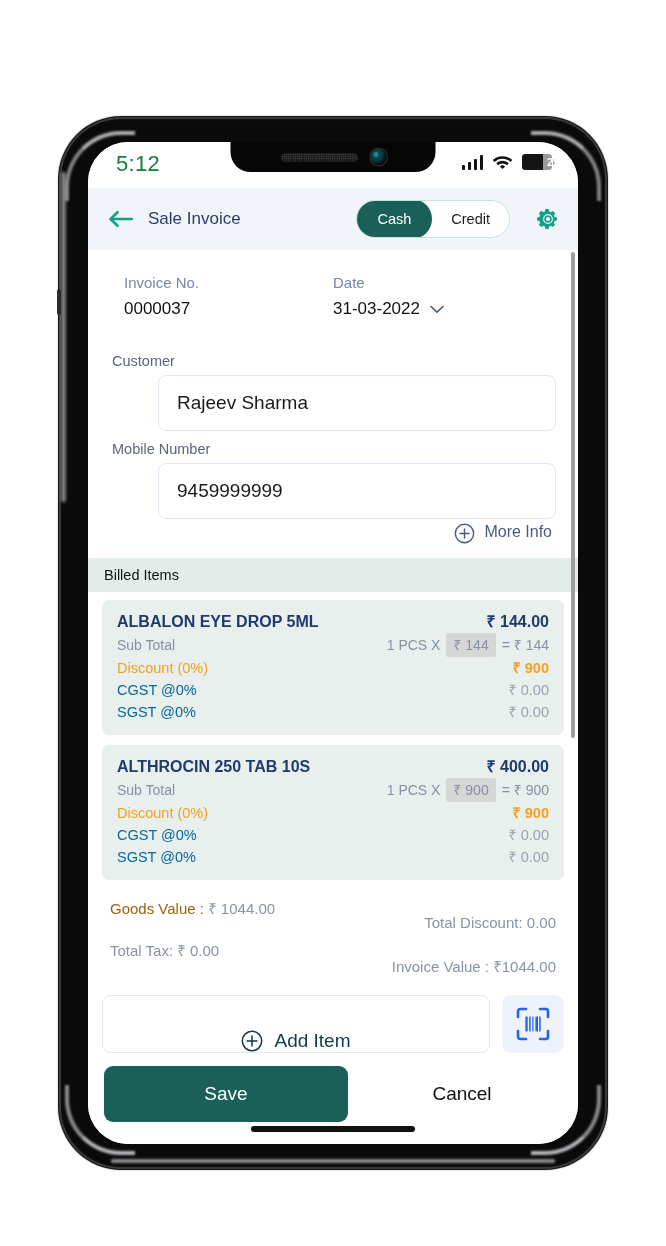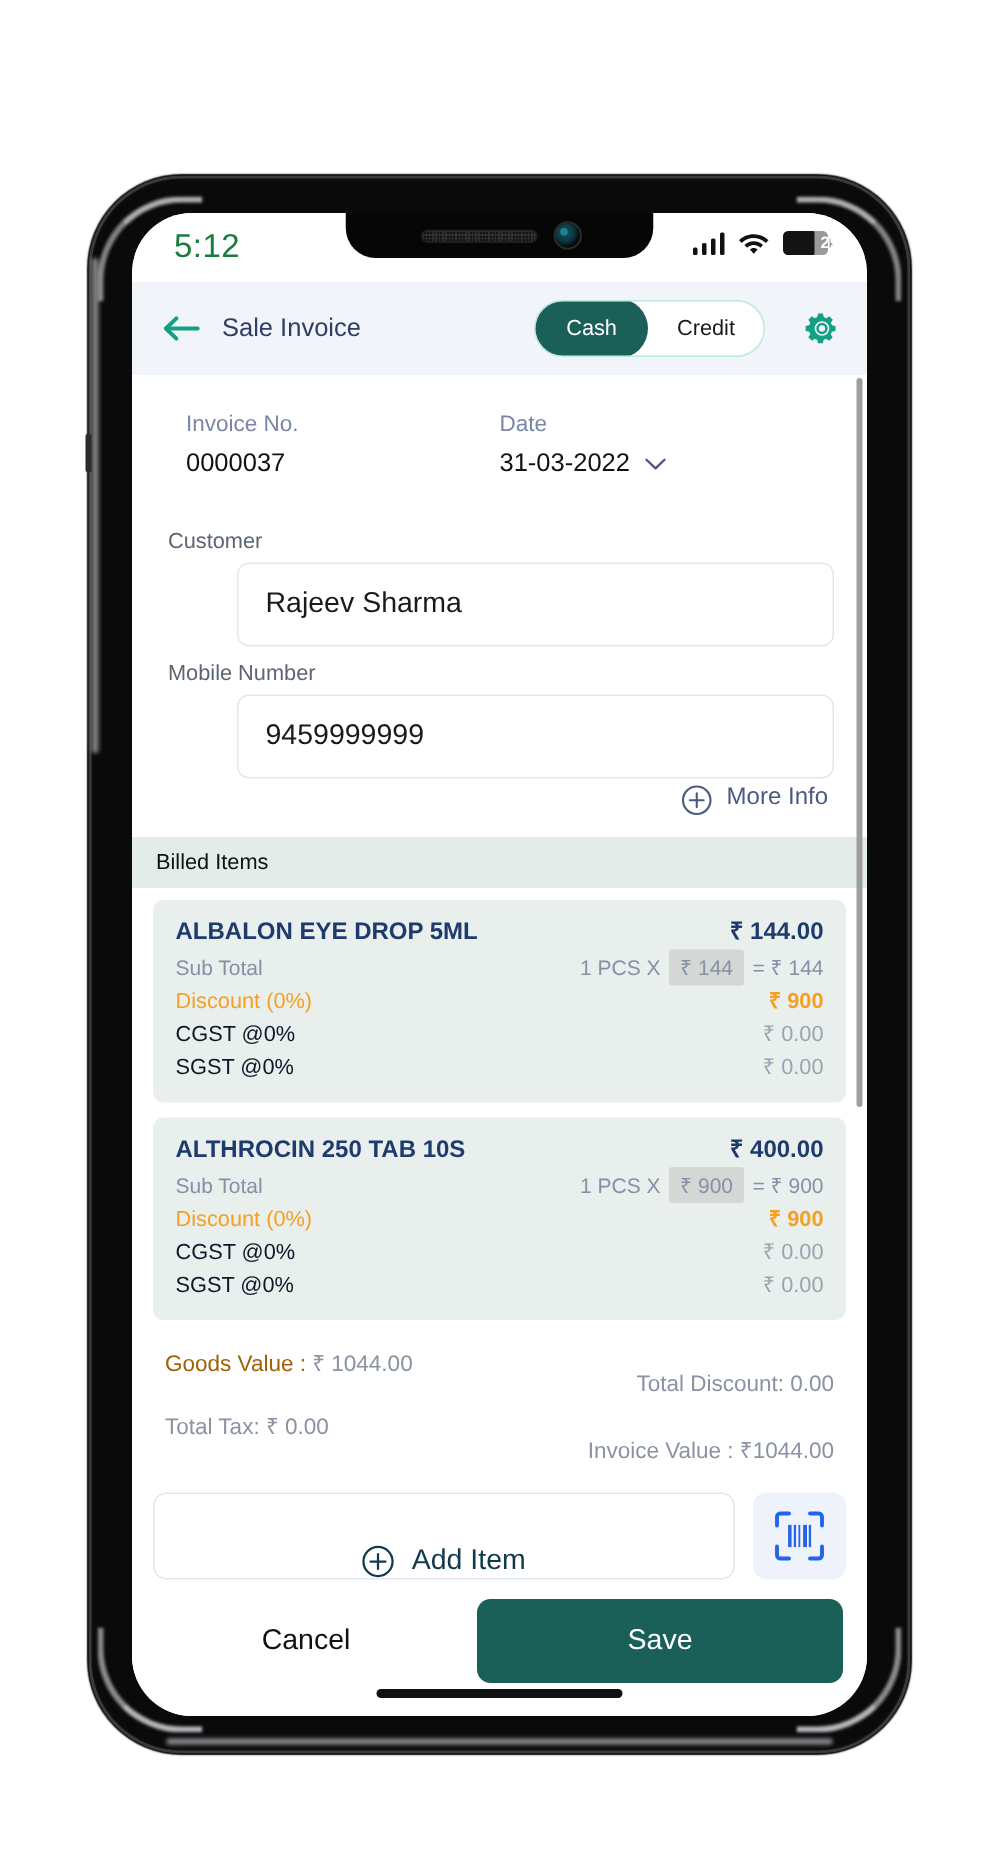--- a/index.html
+++ b/index.html
@@ -280,21 +280,21 @@
   .item-sub-label { font-size: 14px; color: #8691a6; }
   .item-sub-right { font-size: 14px; color: #8691a6; display: flex; align-items: center; gap: 6px; }
   .rate-chip {
     background: #d5d7d4;
     padding: 1px 7px;
     border-radius: 2px;
     color: #8691a6;
   }
   .item-disc-label { font-size: 14.5px; color: #f5a020; }
   .item-disc-value { font-size: 14.5px; font-weight: 700; color: #f5a020; }
-  .item-tax-label { font-size: 14.5px; color: #0f172a; }
+  .item-tax-label { font-size: 14.5px; color: #0369a1; }
   .item-tax-value { font-size: 14.5px; color: #9aa3b2; }
 
   
   #totals {
     padding: 8px 22px 0 22px;
   }
   .total-row { display: flex; justify-content: space-between; margin-bottom: 9px; }
   .t-left { font-size: 15px; color: #8a93a3; }
   .t-right { font-size: 15px; color: #8a93a3; margin-top: 16px; }
   .t-accent { color: #a16207; font-weight: 500; }
@@ -546,19 +546,19 @@
             <rect x="13.2" y="9.6" width="1.5" height="14.8" fill="#2563eb"></rect>
             <rect x="16.3" y="9.6" width="1.2" height="14.8" fill="#2563eb"></rect>
             <rect x="19.4" y="9.6" width="2.6" height="14.8" fill="#2563eb"></rect>
             <rect x="23.2" y="9.6" width="1.5" height="14.8" fill="#2563eb"></rect>
           </svg>
         </div>
       </div>
     </div>
 
     <div id="action-bar">
+      <button id="save-btn">Save</button>
       <button id="cancel-btn">Cancel</button>
-      <button id="save-btn">Save</button>
     </div>
 
     <div id="home-indicator"></div>
   </div>
 </div>
 
 </body></html>

